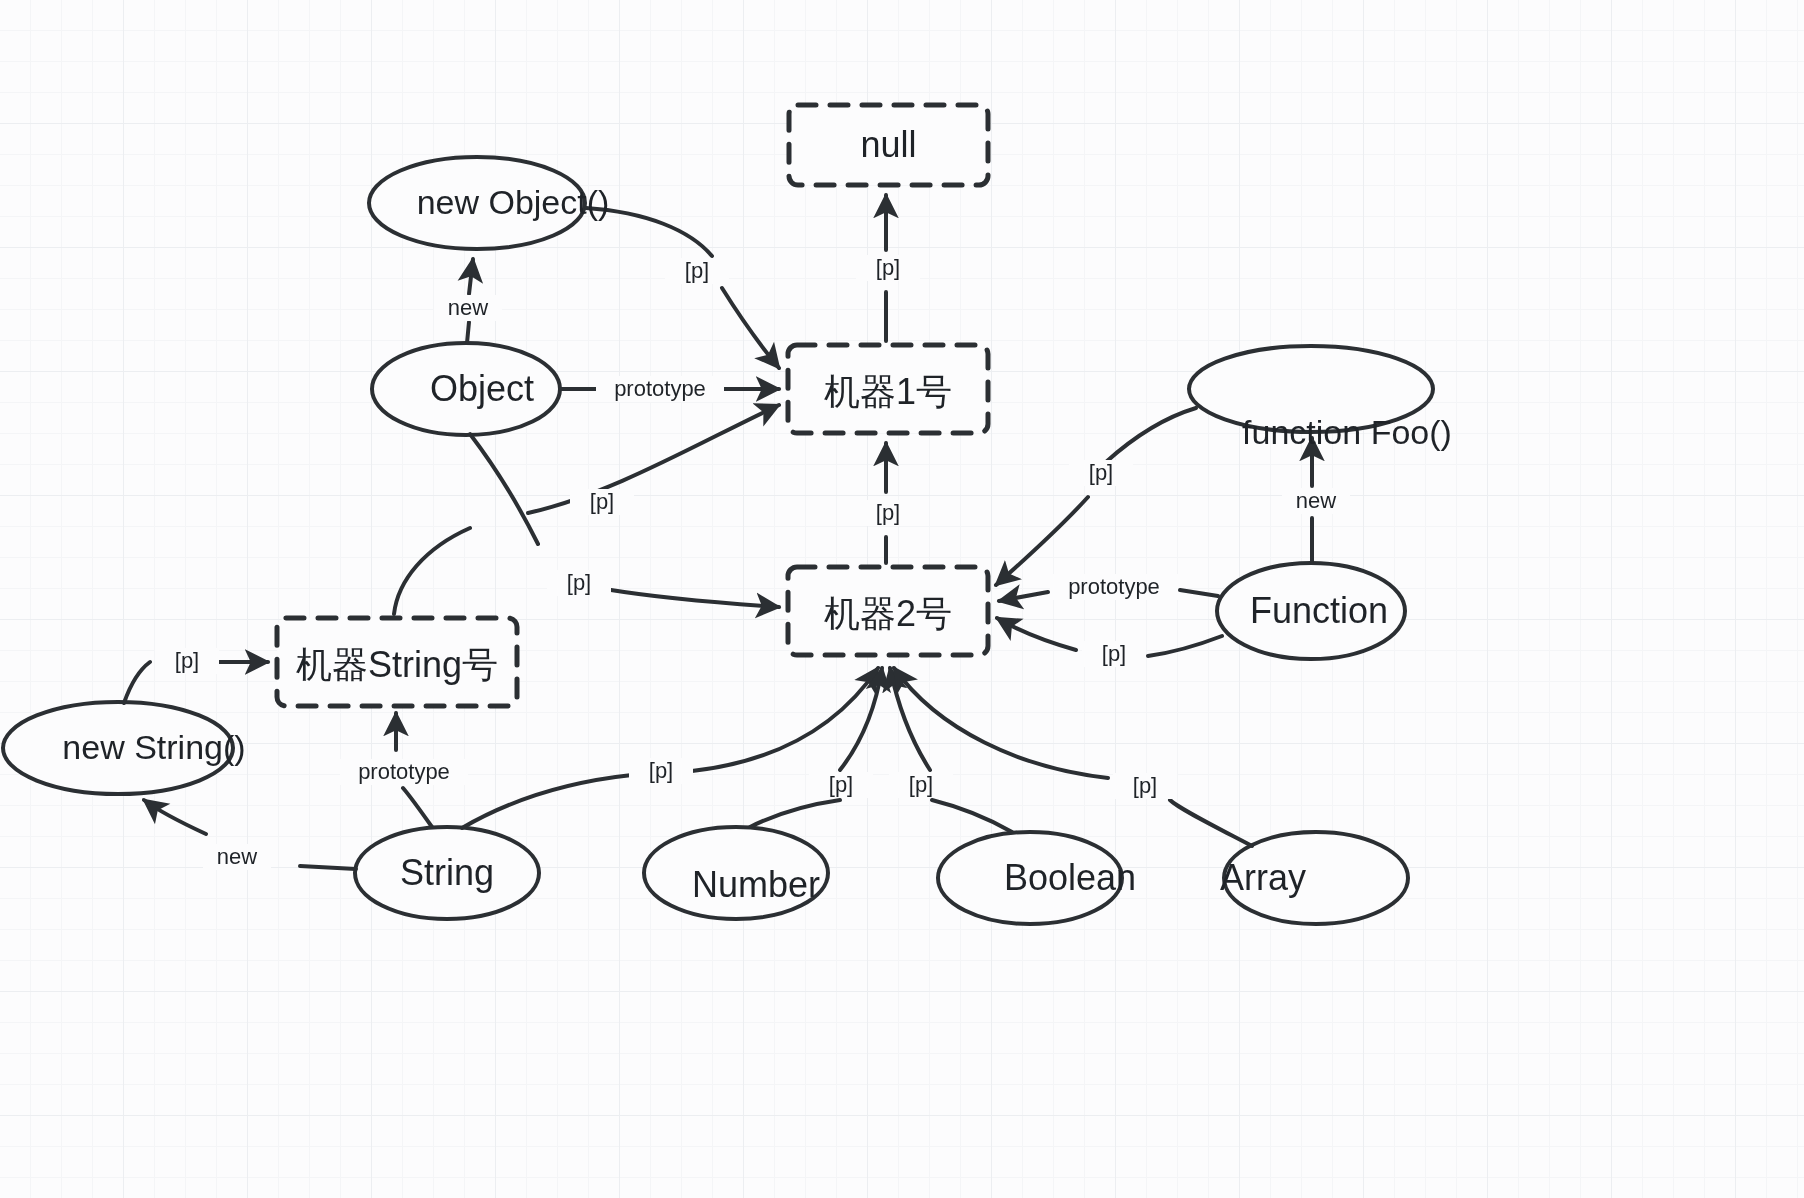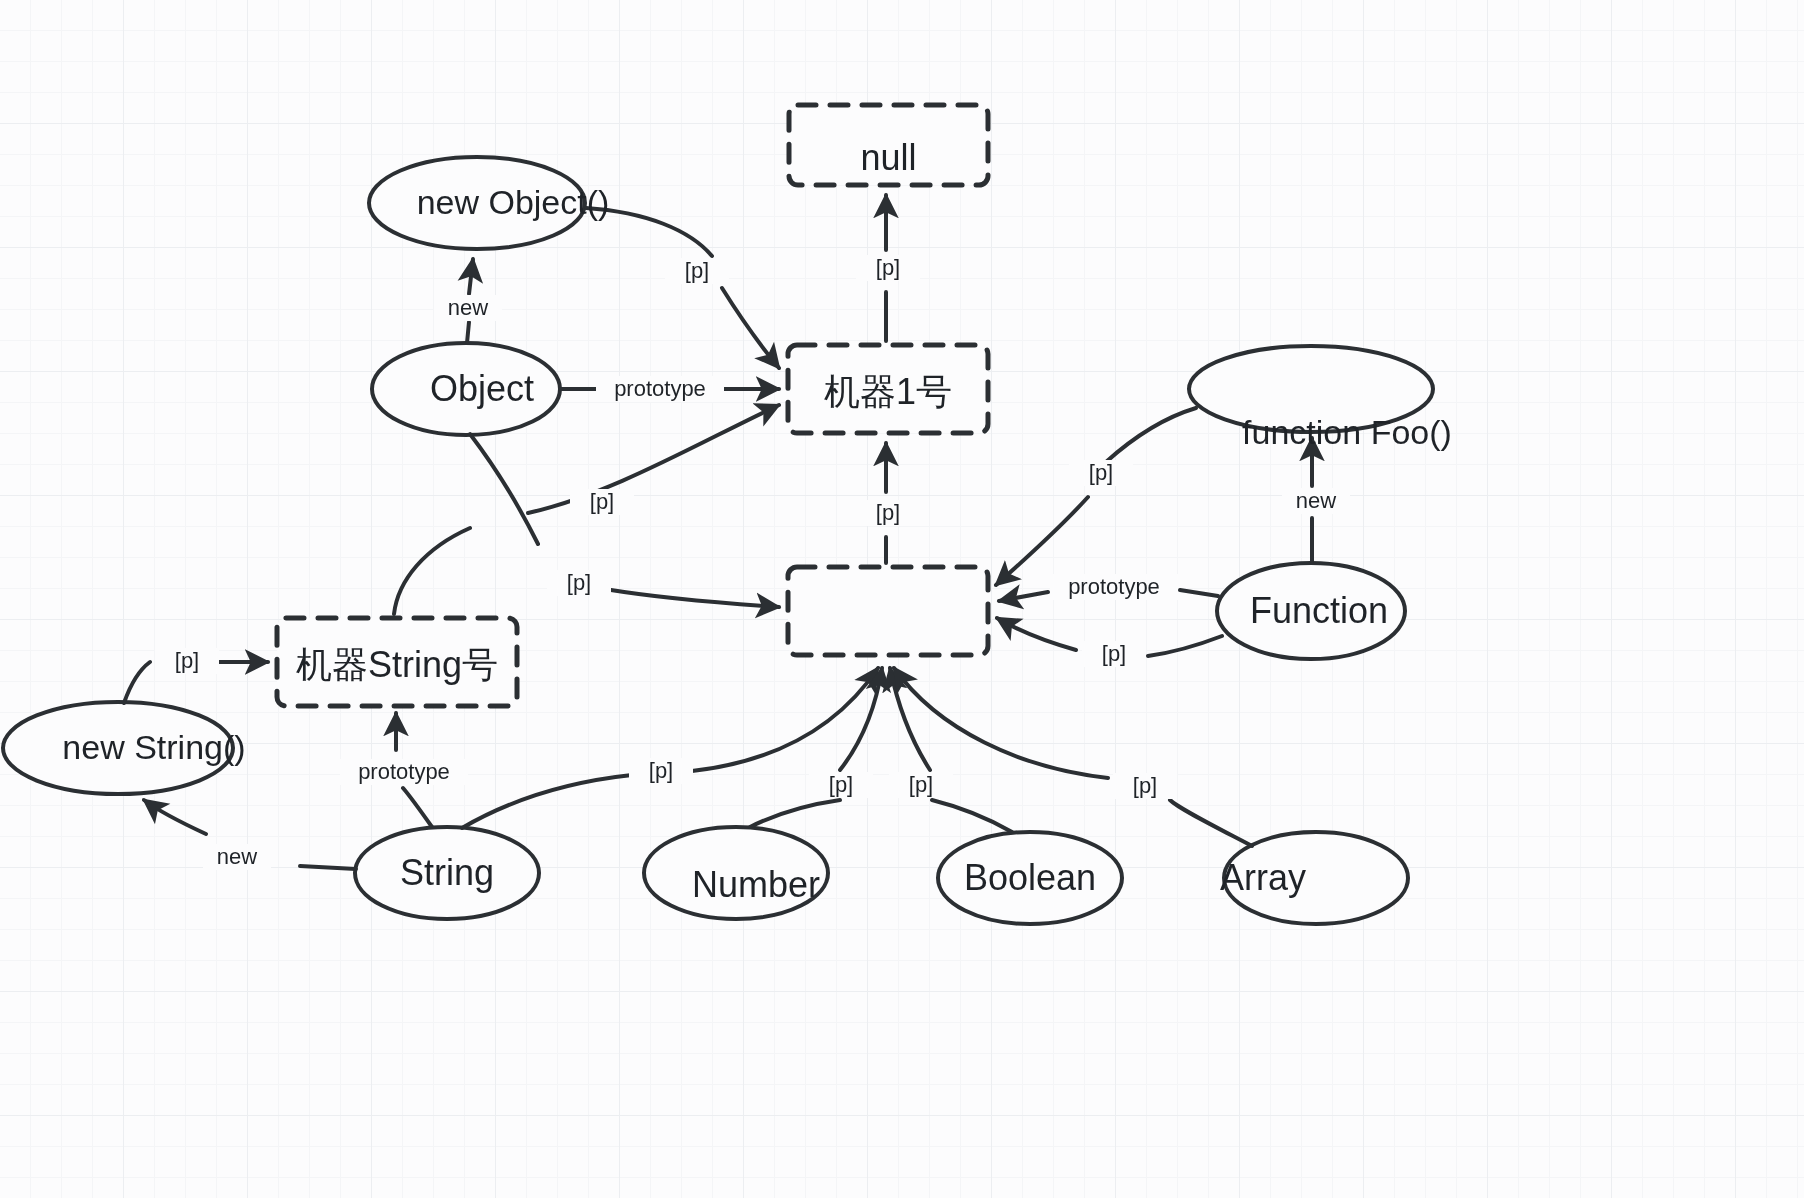--- a/index.html
+++ b/index.html
@@ -141,31 +141,32 @@
 
        机器2号 --&gt;
       <path d="M 1012 832 C 984 816 956 806 932 800 M 930 770 C 912 742 898 706 890 668" marker-end="url(#ah)"></path>
 
        机器2号 --&gt;
       <path d="M 1252 846 C 1210 824 1178 808 1170 800 M 1108 778 C 1020 768 938 730 894 668" marker-end="url(#ah)"></path>
 
     </g>
   </svg>
 
-  <div class="node-label t-big" style="left:789px; top:137px; width:199px;">null</div>
+  <div class="node-label t-big" style="left:789px; top:124px; width:199px;">null</div>
   <div class="node-label t-mid" style="left:369px; top:183px; width:216px;">new Object()</div>
   <div class="node-label t-big" style="left:372px; top:368px; width:188px;margin-left:16px;">Object</div>
   <div class="node-label t-big" style="left:788px; top:368px; width:200px;">机器1号</div>
+  <div class="node-label t-big" style="left:788px; top:590px; width:200px;">机器2号</div>
   <div class="node-label t-mid" style="left:1189px; top:369px; width:244px;margin-top:44px;">function Foo()</div>
   <div class="node-label t-big" style="left:1217px; top:590px; width:204px;">Function</div>
   <div class="node-label t-mid" style="left:3px; top:728px; width:230px;">new String()</div>
   <div class="node-label t-big" style="left:277px; top:641px; width:240px;">机器String号</div>
   <div class="node-label t-big" style="left:355px; top:852px; width:184px;">String</div>
   <div class="node-label t-big" style="left:644px; top:864px; width:224px;">Number</div>
-  <div class="node-label t-big" style="left:938px; top:857px; width:184px;">Boolean</div>
+  <div class="node-label t-big" style="left:938px; top:857px; width:184px;padding-left:40px;">Boolean</div>
   <div class="node-label t-big" style="left:1160px; top:857px; width:156px;margin-left:25px;">Array</div>
 
   <div class="edge-label t-small" style="left:434px; top:295px; width:60px;">new</div>
   <div class="edge-label t-small" style="left:665px; top:258px; width:56px;">[p]</div>
   <div class="edge-label t-small" style="left:596px; top:376px; width:120px;">prototype</div>
   <div class="edge-label t-small" style="left:856px; top:255px; width:56px;">[p]</div>
   <div class="edge-label t-small" style="left:856px; top:500px; width:56px;">[p]</div>
   <div class="edge-label t-small" style="left:570px; top:489px; width:56px;">[p]</div>
   <div class="edge-label t-small" style="left:547px; top:570px; width:56px;">[p]</div>
   <div class="edge-label t-small" style="left:1069px; top:460px; width:56px;">[p]</div>

